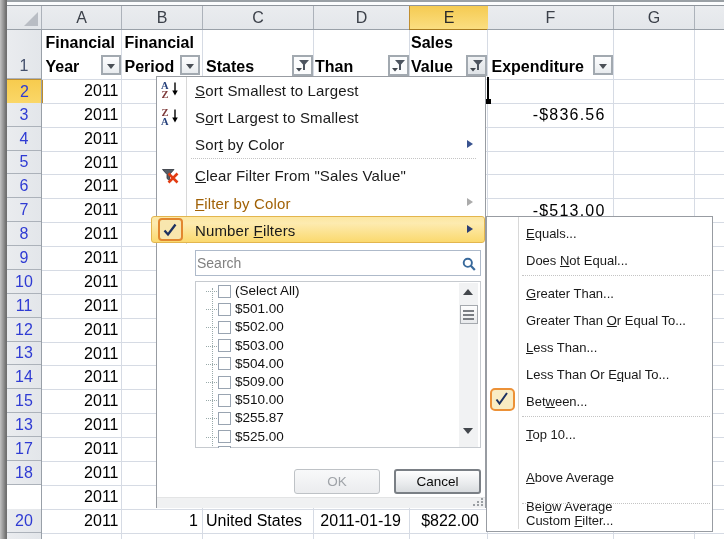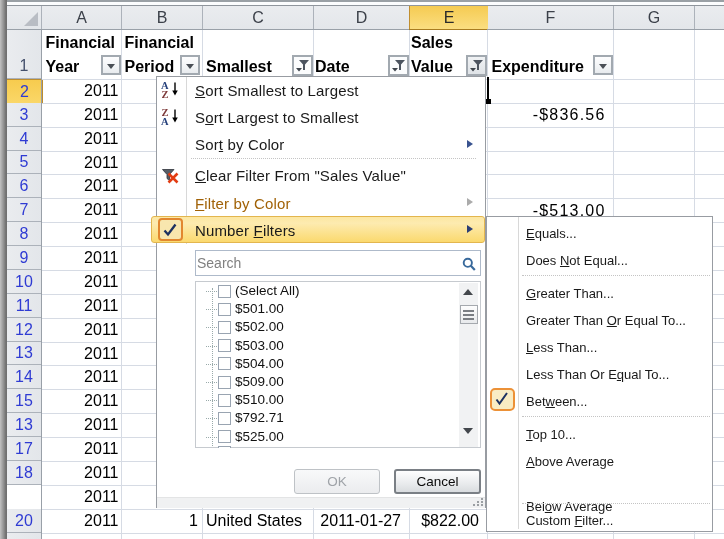--- a/index.html
+++ b/index.html
@@ -107,22 +107,22 @@
     <div class="hline" style="left:42px;top:461px;width:682px;"></div>
     <div class="hline" style="left:42px;top:485px;width:682px;"></div>
     <div class="hline" style="left:42px;top:509px;width:682px;"></div>
     <div class="hline" style="left:42px;top:533px;width:682px;"></div>
   </div>
 
 <div class="hdr" style="left:45.5px;top:34px;">Financial</div>
 <div class="hdr" style="left:45.5px;top:58px;">Year</div>
 <div class="hdr" style="left:124.5px;top:34px;">Financial</div>
 <div class="hdr" style="left:124.5px;top:58px;">Period</div>
-<div class="hdr" style="left:206px;top:58px;">Smallest</div>
-<div class="hdr" style="left:315px;top:58px;">Date</div>
+<div class="hdr" style="left:206px;top:58px;">States</div>
+<div class="hdr" style="left:315px;top:58px;">Than</div>
 <div class="hdr" style="left:411px;top:34px;">Sales</div>
 <div class="hdr" style="left:411px;top:58px;">Value</div>
 <div class="hdr" style="left:491.5px;top:58px;">Expenditure</div>
 
 <div class="fbtn" style="left:101px;top:55px;"></div>
 <div class="abs" style="left:107px;top:64px;width:0;height:0;border-left:4px solid transparent;border-right:4px solid transparent;border-top:5px solid #4A4F56;"></div>
 <div class="fbtn" style="left:180px;top:55px;"></div>
 <div class="abs" style="left:186px;top:64px;width:0;height:0;border-left:4px solid transparent;border-right:4px solid transparent;border-top:5px solid #4A4F56;"></div>
 <div class="fbtn" style="left:292px;top:55px;width:21px;height:21px;background:#FBFCFD;"></div>
 <svg class="abs" style="left:294px;top:57px;" width="17" height="17" viewBox="0 0 17 17">
@@ -161,21 +161,21 @@
     <div class="datat" style="left:42px;width:76.5px;top:437px;height:24px;line-height:24px;text-align:right;">2011</div>
     <div class="datat" style="left:42px;width:76.5px;top:461px;height:24px;line-height:24px;text-align:right;">2011</div>
     <div class="datat" style="left:42px;width:76.5px;top:485px;height:24px;line-height:24px;text-align:right;">2011</div>
     <div class="datat" style="left:42px;width:76.5px;top:509px;height:24px;line-height:24px;text-align:right;">2011</div>
   </div>
 <div class="datat" style="right:118.5px;top:103px;height:24px;line-height:24px;letter-spacing:1.2px;">-$836.56</div>
 <div class="datat" style="right:118.5px;top:199px;height:24px;line-height:24px;letter-spacing:1.2px;">-$513.00</div>
 
 <div class="datat" style="left:121px;width:77px;top:509px;height:24px;line-height:24px;text-align:right;">1</div>
 <div class="datat" style="left:206px;top:509px;height:24px;line-height:24px;">United States</div>
-<div class="datat" style="left:313px;width:88px;top:509px;height:24px;line-height:24px;text-align:right;">2011-01-27</div>
+<div class="datat" style="left:313px;width:88px;top:509px;height:24px;line-height:24px;text-align:right;">2011-01-19</div>
 <div class="datat" style="left:409px;width:70px;top:509px;height:24px;line-height:24px;text-align:right;">$822.00</div>
 
 <div class="abs" style="left:486.5px;top:76.5px;width:2.5px;height:23.5px;background:#000;"></div>
 <div class="abs" style="left:485.5px;top:99px;width:5px;height:5px;background:#000;"></div>
 
 <div class="menu" style="left:156px;top:76px;width:330px;height:432px;"></div>
 <div class="abs" style="left:185.5px;top:77px;width:1px;height:167px;background:#D8D8D8;"></div>
 
 <svg class="abs" style="left:161px;top:80px;" width="20" height="19" viewBox="0 0 20 19">
   <text x="0" y="9" font-family="Liberation Serif,serif" font-size="10.5" font-weight="bold" fill="#27427C">A</text>
@@ -237,21 +237,21 @@
     <div class="abs" style="left:217.5px;top:357.3px;width:13px;height:13px;border:1px solid #99A4B1;box-sizing:border-box;background:#fff;"></div>
     <div class="abs" style="left:235px;top:355.8px;font-size:13.5px;color:#111;">$504.00</div>
     <div class="abs" style="left:206px;top:363.8px;width:11px;height:1px;border-top:1px dotted #9aa;"></div>
     <div class="abs" style="left:217.5px;top:375.5px;width:13px;height:13px;border:1px solid #99A4B1;box-sizing:border-box;background:#fff;"></div>
     <div class="abs" style="left:235px;top:374px;font-size:13.5px;color:#111;">$509.00</div>
     <div class="abs" style="left:206px;top:382px;width:11px;height:1px;border-top:1px dotted #9aa;"></div>
     <div class="abs" style="left:217.5px;top:393.7px;width:13px;height:13px;border:1px solid #99A4B1;box-sizing:border-box;background:#fff;"></div>
     <div class="abs" style="left:235px;top:392.2px;font-size:13.5px;color:#111;">$510.00</div>
     <div class="abs" style="left:206px;top:400.2px;width:11px;height:1px;border-top:1px dotted #9aa;"></div>
     <div class="abs" style="left:217.5px;top:411.9px;width:13px;height:13px;border:1px solid #99A4B1;box-sizing:border-box;background:#fff;"></div>
-    <div class="abs" style="left:235px;top:410.4px;font-size:13.5px;color:#111;">$792.71</div>
+    <div class="abs" style="left:235px;top:410.4px;font-size:13.5px;color:#111;">$255.87</div>
     <div class="abs" style="left:206px;top:418.4px;width:11px;height:1px;border-top:1px dotted #9aa;"></div>
     <div class="abs" style="left:217.5px;top:430.1px;width:13px;height:13px;border:1px solid #99A4B1;box-sizing:border-box;background:#fff;"></div>
     <div class="abs" style="left:235px;top:428.6px;font-size:13.5px;color:#111;">$525.00</div>
     <div class="abs" style="left:206px;top:436.6px;width:11px;height:1px;border-top:1px dotted #9aa;"></div>
     <div class="abs" style="left:217.5px;top:445.5px;width:13px;height:2px;border:1px solid #99A4B1;border-bottom:none;box-sizing:border-box;background:#fff;"></div>
     <div class="abs" style="left:211.5px;top:288px;width:1px;height:158px;border-left:1px dotted #9aa;"></div>
   </div>
 
 <div class="abs" style="left:459px;top:283px;width:19px;height:164px;background:#F1F2F3;"></div>
 <div class="abs" style="left:463px;top:289px;width:0;height:0;border-left:5.5px solid transparent;border-right:5.5px solid transparent;border-bottom:6px solid #43474C;"></div>
@@ -290,16 +290,16 @@
 <div class="sub" style="left:526px;top:313px;">Greater Than <u>O</u>r Equal To...</div>
 <div class="sub" style="left:526px;top:340px;"><u>L</u>ess Than...</div>
 <div class="sub" style="left:526px;top:367px;">Less Than Or E<u>q</u>ual To...</div>
 <div class="sub" style="left:526px;top:394px;">Bet<u>w</u>een...</div>
 <div class="abs" style="left:490px;top:388px;width:25px;height:23px;border-radius:5px;background:#F9ECC3;border:2px solid #EC9137;box-sizing:border-box;"></div>
 <svg class="abs" style="left:494px;top:391px;" width="16" height="16" viewBox="0 0 16 16">
     <path d="M2.5 8.5L5.5 12.5l7.5-10.5" stroke="#1D3160" stroke-width="2" fill="none"></path>
   </svg>
 <div class="dotsep" style="left:522px;top:415.5px;width:188px;"></div>
 <div class="sub" style="left:526px;top:427px;"><u>T</u>op 10...</div>
-<div class="sub" style="left:526px;top:454px;text-align:center;"><u>A</u>bove Average</div>
+<div class="sub" style="left:526px;top:470px;text-align:center;"><u>A</u>bove Average</div>
 <div class="sub" style="left:526px;top:499px;">Bel<u>o</u>w Average</div>
 <div class="dotsep" style="left:522px;top:502.5px;width:188px;"></div>
 <div class="sub" style="left:526px;top:513px;">Custom <u>F</u>ilter...</div>
 
 </body></html>

